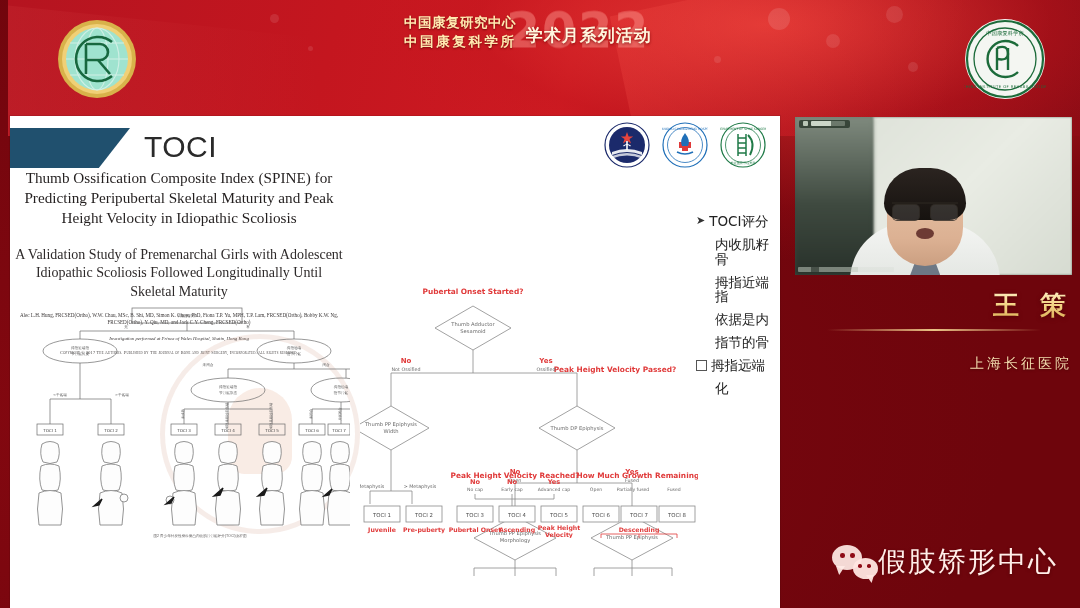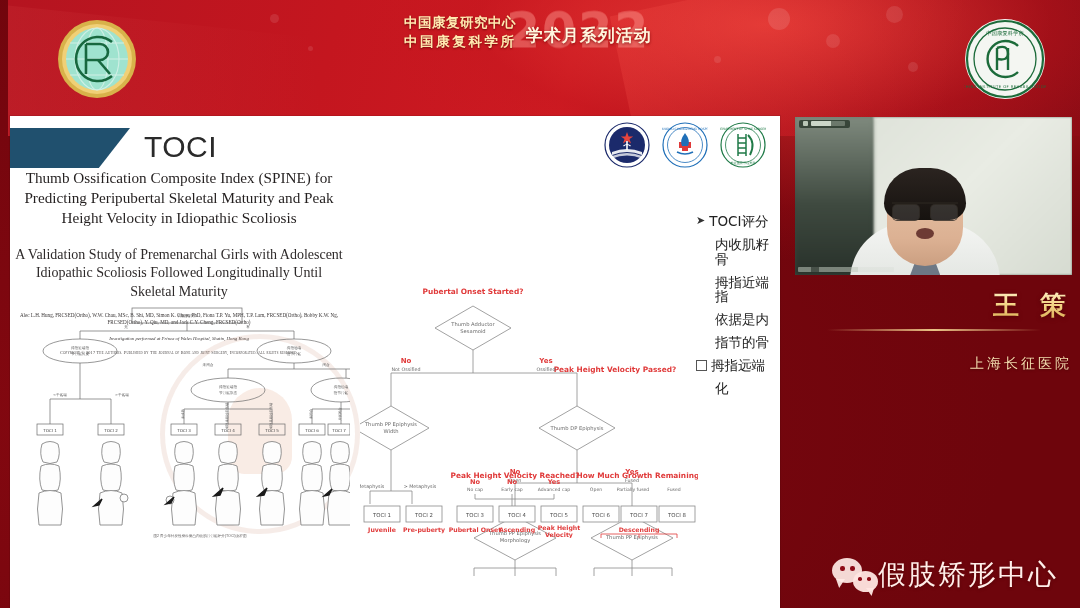--- a/index.html
+++ b/index.html
@@ -265,21 +265,21 @@
   }
   .sp-org {
     font-size: 14px; letter-spacing: 3px; color: #f3dcae;
     font-family: Liberation Mono, monospace;
     text-shadow: 0 1px 2px rgba(60,0,0,.55);
     margin-top: 24px;
   }
 
   
   #wechat {
-    position: absolute; right: 22px; bottom: 14px;
+    position: absolute; right: 22px; bottom: 27px;
     display: flex; align-items: center; gap: 0;
   }
   .wc-icon { position: relative; width: 46px; height: 34px; }
   .wc-b1 {
     position:absolute; left:0; top:0; width:30px; height:25px; border-radius:50%;
     background: rgba(255,235,230,.92);
   }
   .wc-b1::after {
     content:""; position:absolute; left:4px; bottom:-5px; width:9px; height:9px;
     background: rgba(255,235,230,.92);

